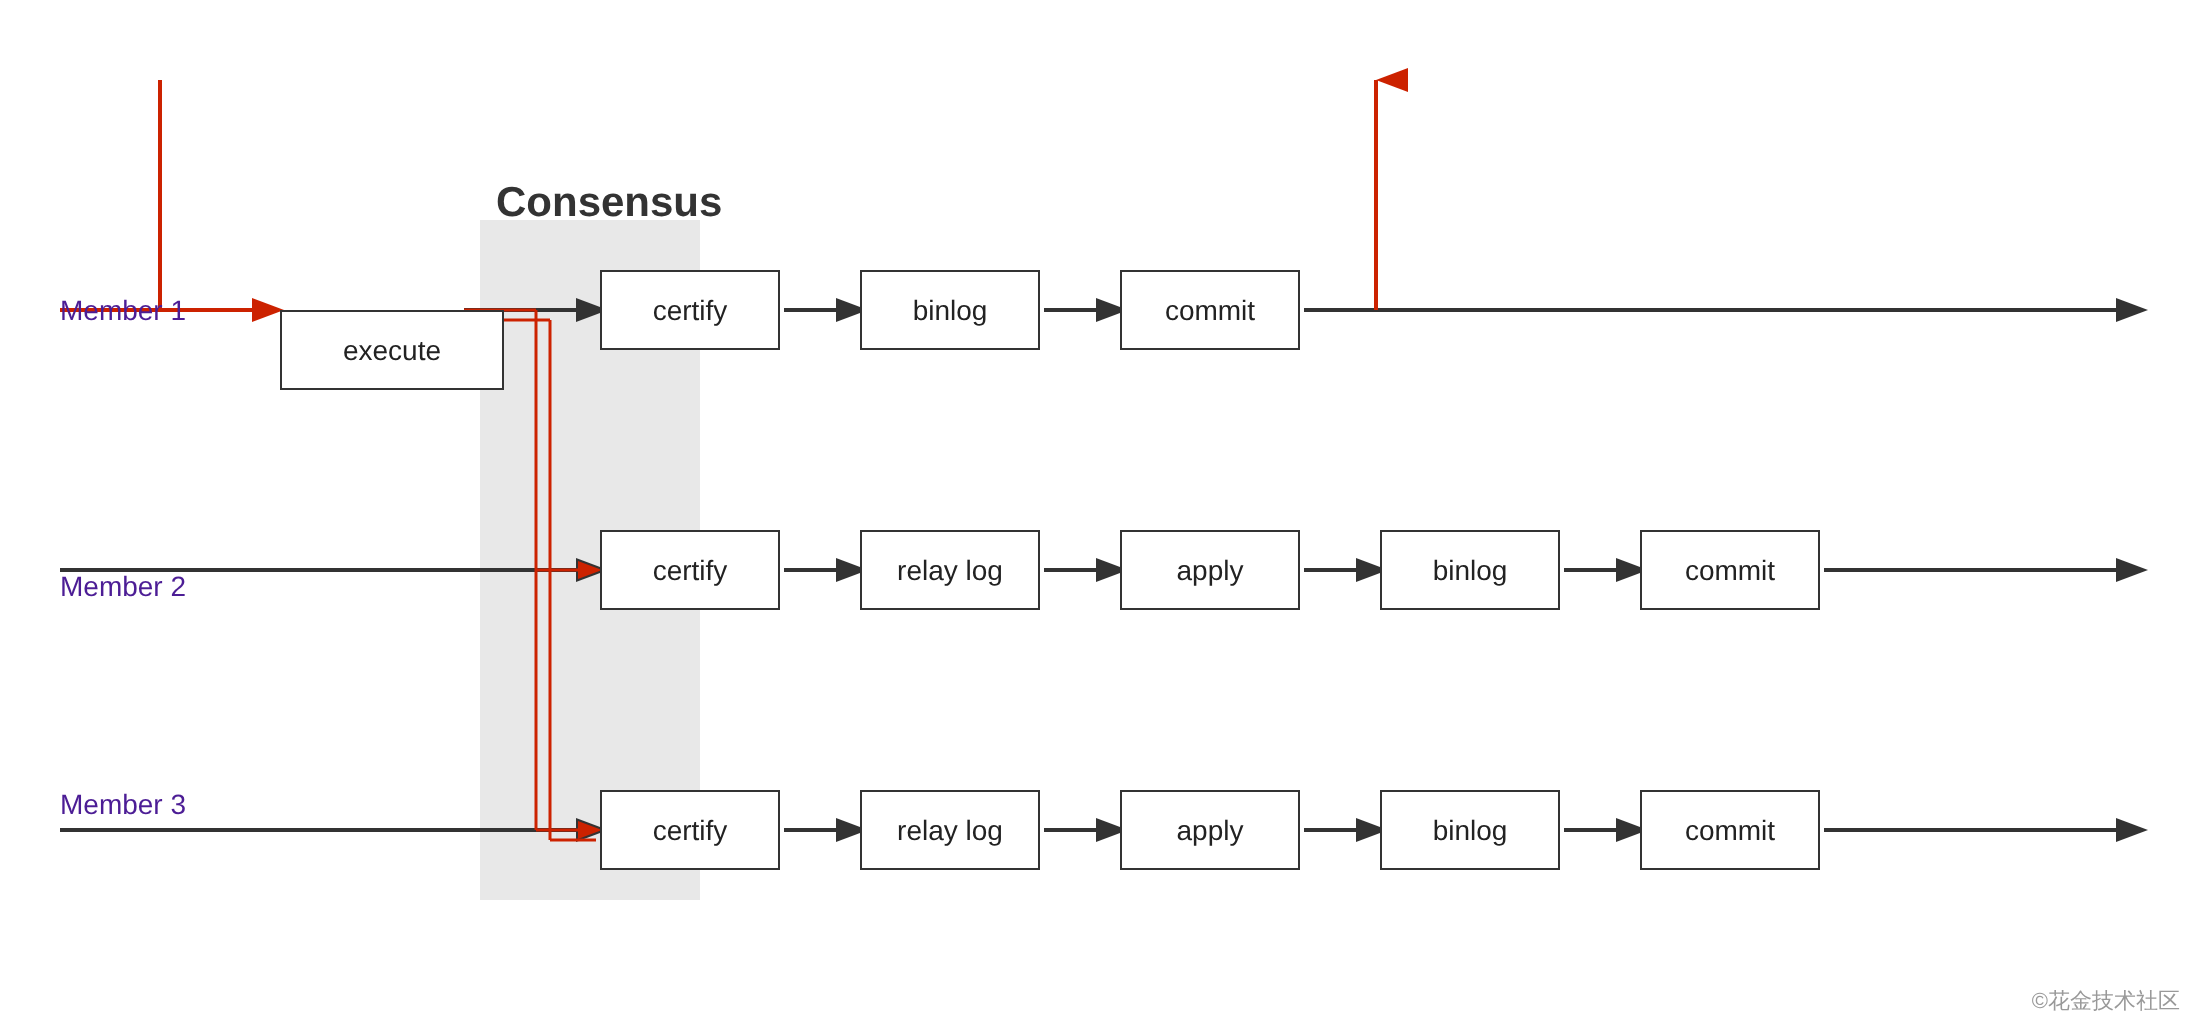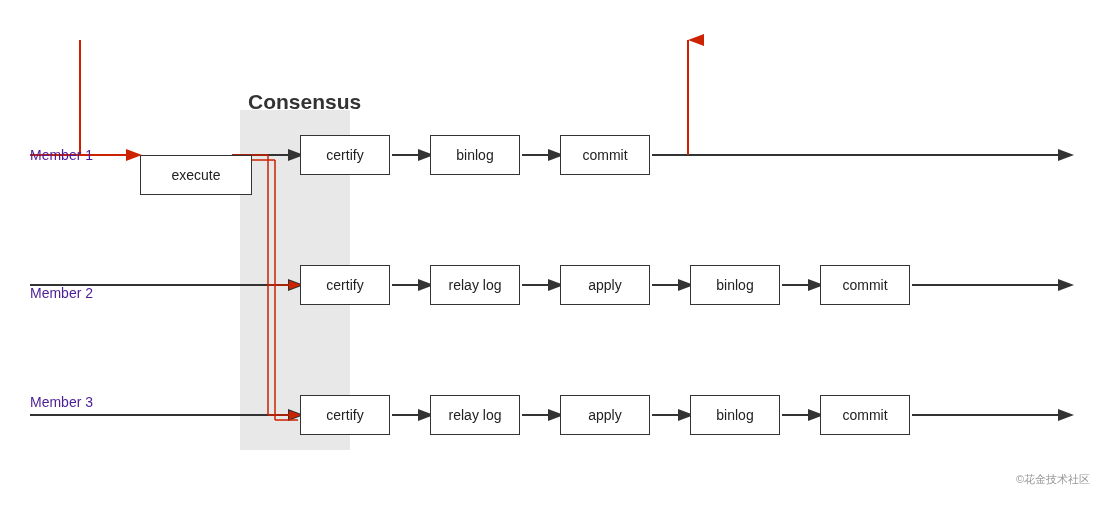--- a/index.html
+++ b/index.html
@@ -47,21 +47,21 @@
     .consensus-label {
       position: absolute;
       font-size: 21px;
       font-weight: bold;
       color: #333;
     }
     .watermark {
       position: absolute;
       font-size: 11px;
       color: #999;
-      bottom: 27px;
+      bottom: 6px;
       right: 10px;
     }
   </style>
 </head>
 <body>
 
 <div id="diagram">
 
   <div class="consensus-bg" style="left:240px; top:110px; width:110px; height:340px;"></div>
   <div class="consensus-label" style="left:248px; top:90px;">Consensus</div>

